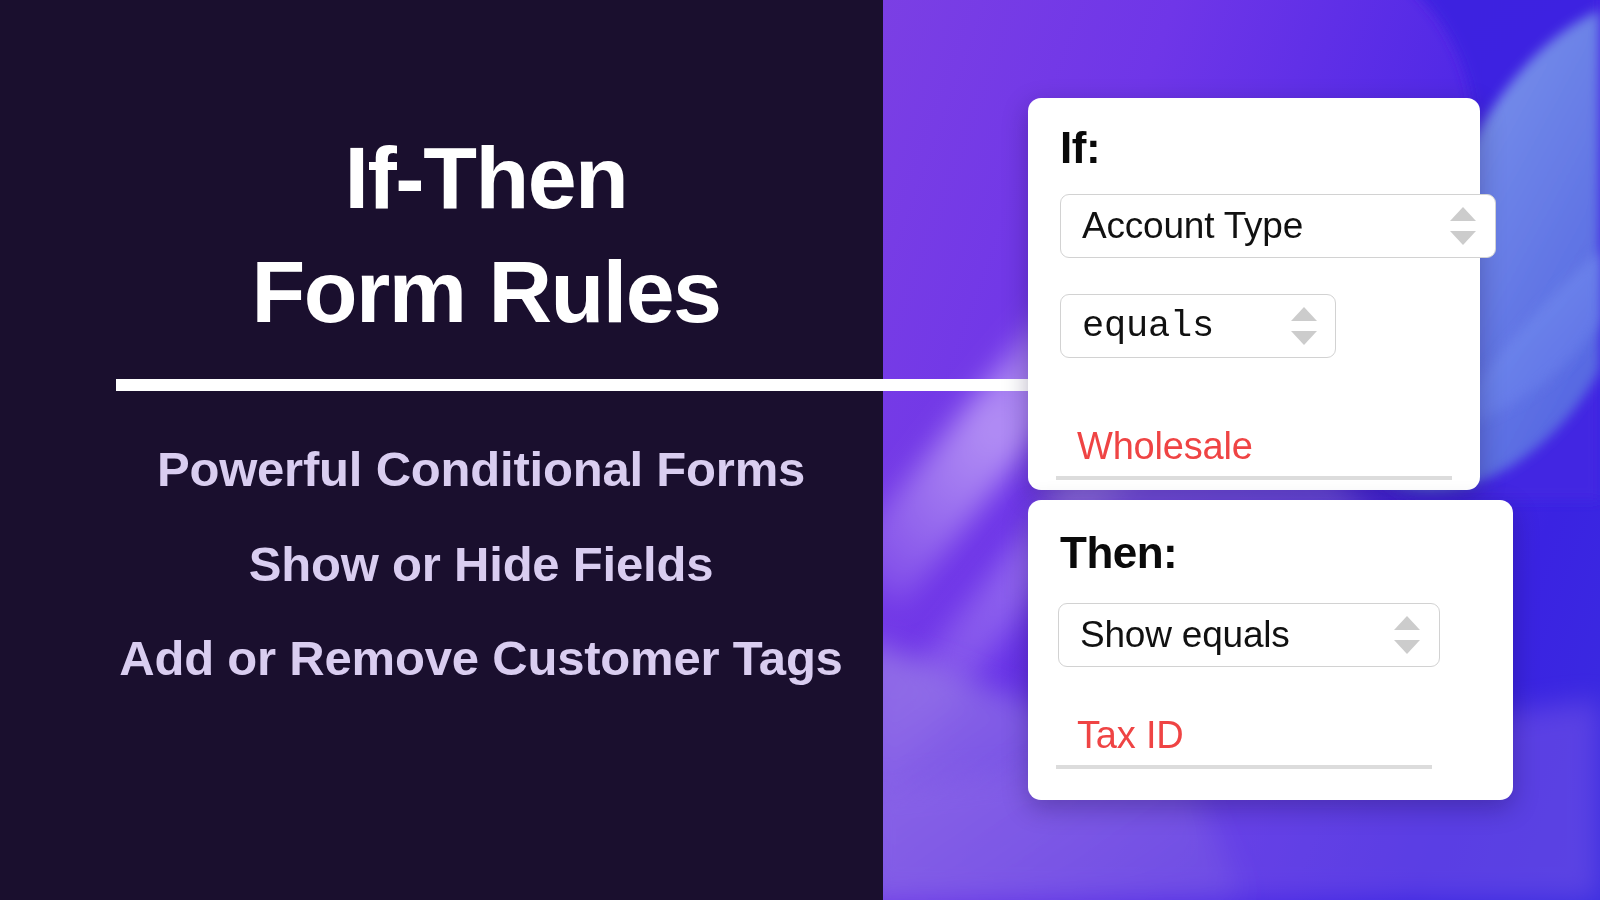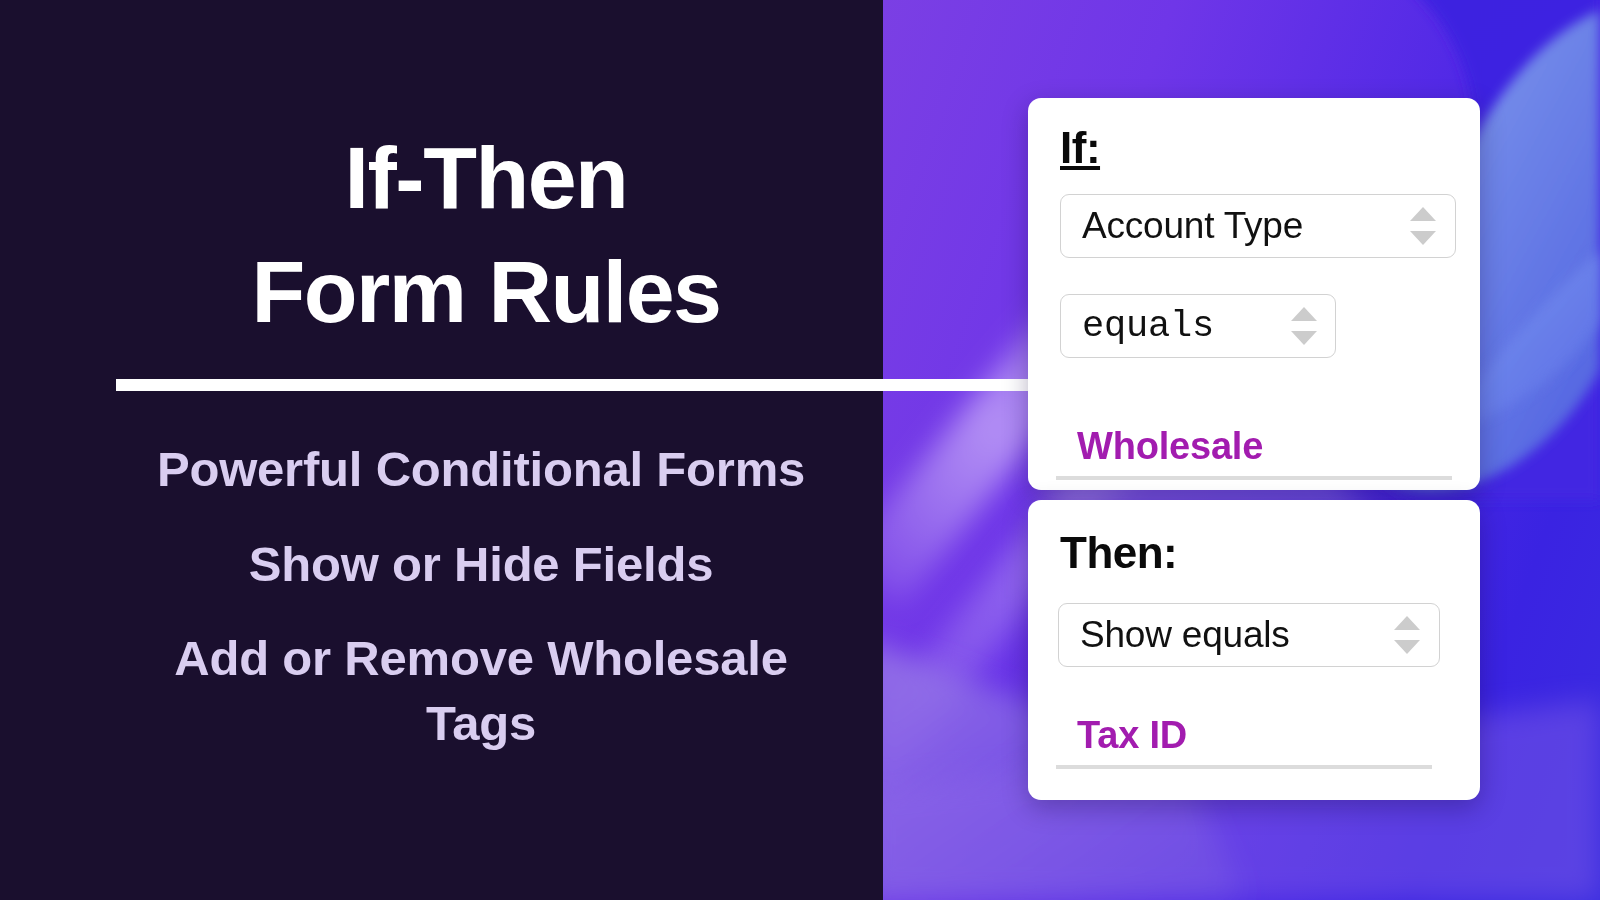--- a/index.html
+++ b/index.html
@@ -101,31 +101,32 @@
     left: 1028px;
     top: 98px;
     width: 452px;
     height: 392px;
   }
   .card-then {
     left: 1028px;
     top: 500px;
     width: 452px;
     height: 300px;
+    padding-left: 33px;
   }
 
   .card-title {
     position: absolute;
     left: 32px;
     color: #0a0a0a;
     font-size: 44px;
     font-weight: 700;
     letter-spacing: -0.5px;
   }
-  .card-if .card-title  { top: 25px; text-decoration: underline; }
+  .card-if .card-title  { top: 25px; }
   .card-then .card-title { top: 28px; }
 
   
   .select {
     position: absolute;
     box-sizing: border-box;
     border: 1.6px solid #d2d2d2;
     border-radius: 9px;
     background: #ffffff;
     display: flex;
@@ -162,29 +163,29 @@
   
   .underline-field {
     position: absolute;
     box-sizing: border-box;
     border-bottom: 4px solid #dcdcdc;
   }
   .underline-field .uf-text {
     position: absolute;
     left: 21px;
     bottom: 8px;
-    color: #a21caf;
+    color: #ef4444;
     font-size: 38px;
-    font-weight: 700;
+    font-weight: 400;
     letter-spacing: -0.2px;
     white-space: nowrap;
   }
 
   
-  .sel-field   { left: 32px; top: 96px;  width: 396px; height: 64px; }
+  .sel-field   { left: 32px; top: 96px;  width: 436px; height: 64px; }
   .sel-operator{ left: 32px; top: 196px; width: 276px; height: 64px; font-family: Liberation Mono, monospace; }
   .val-field   { left: 28px; top: 318px; width: 396px; height: 64px; }
 
   
   .sel-action  { left: 30px; top: 103px; width: 382px; height: 64px; }
   .act-field   { left: 28px; top: 205px; width: 376px; height: 64px; text-align: center; }
 </style>
 </head>
 <body>
 
@@ -242,21 +243,21 @@
     </svg>
   </div>
 
   <div class="left-panel">
     <div class="headline">If-Then
 Form Rules</div>
 
     <div class="bullets">
       <div class="bullet">Powerful Conditional Forms</div>
       <div class="bullet">Show or Hide Fields</div>
-      <div class="bullet">Add or Remove Wholesale Tags</div>
+      <div class="bullet">Add or Remove Customer Tags</div>
     </div>
   </div>
 
   <div class="rule-line"></div>
 
   <div class="card card-if">
     <div class="card-title">If:</div>
 
     <div class="select sel-field">
       <span class="sel-text">Account Type</span>

